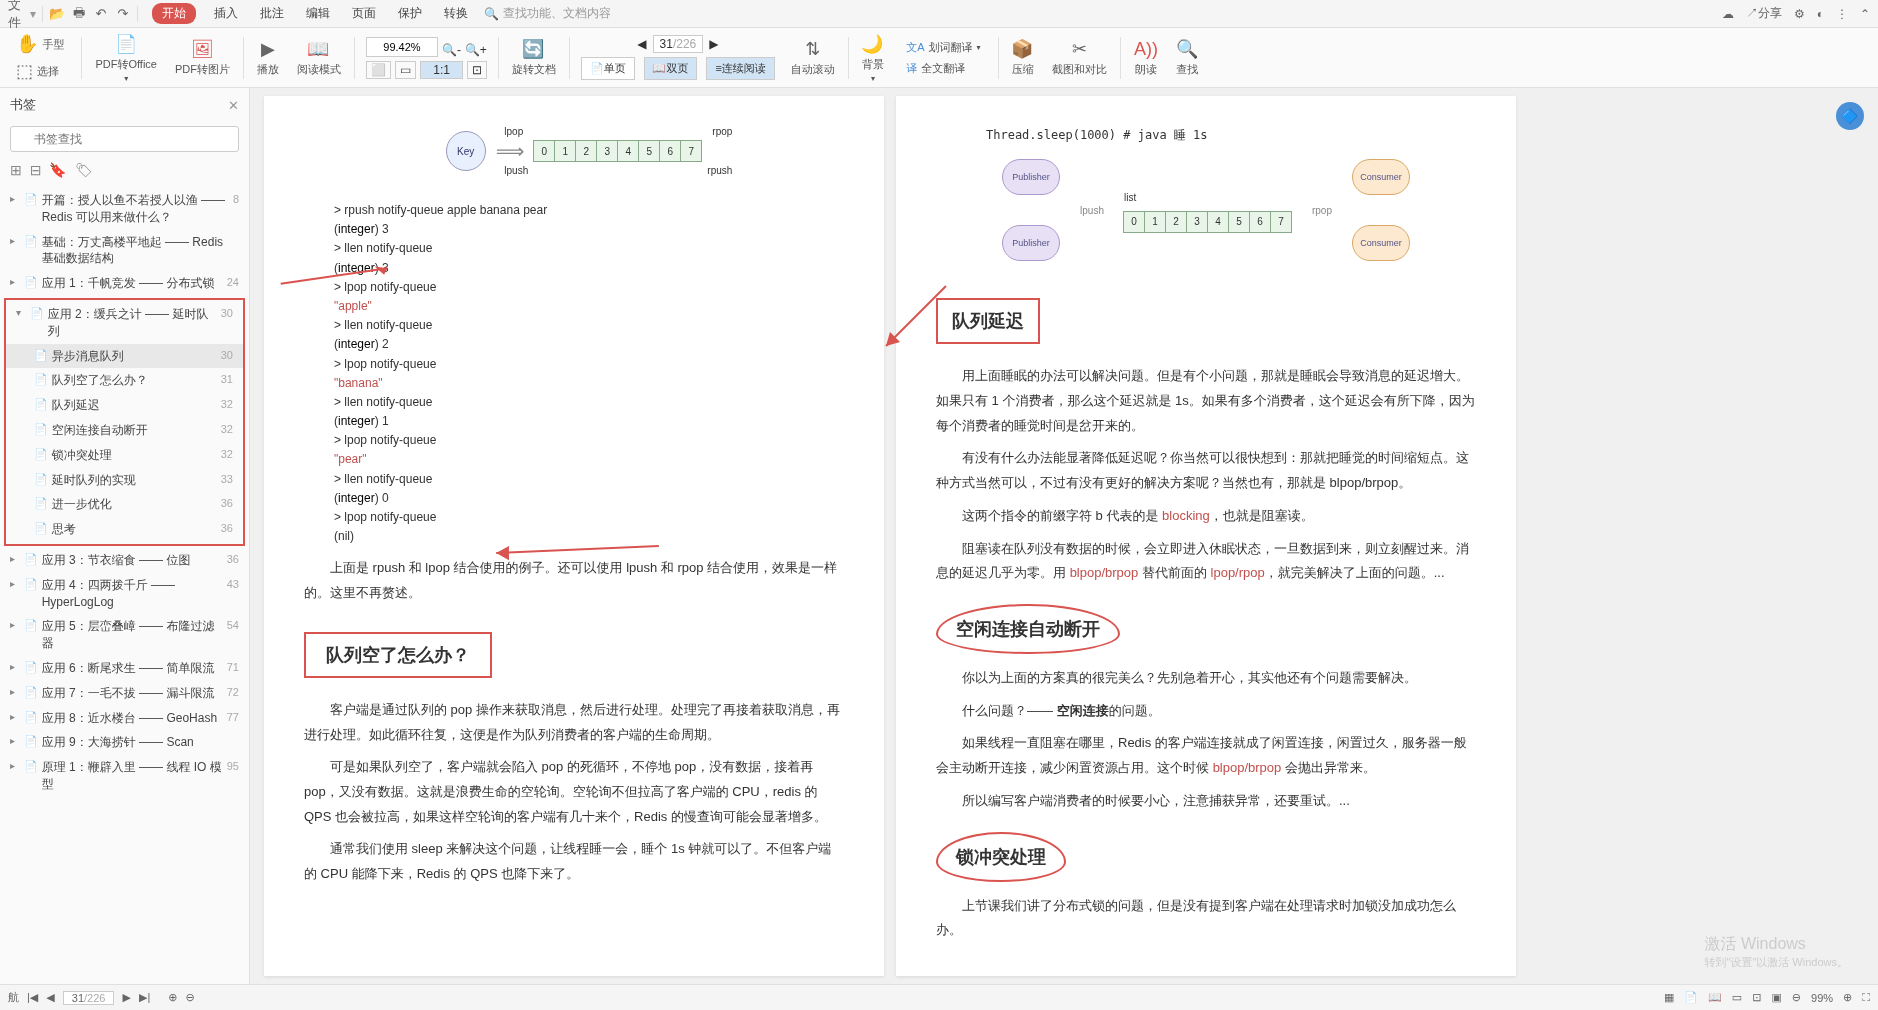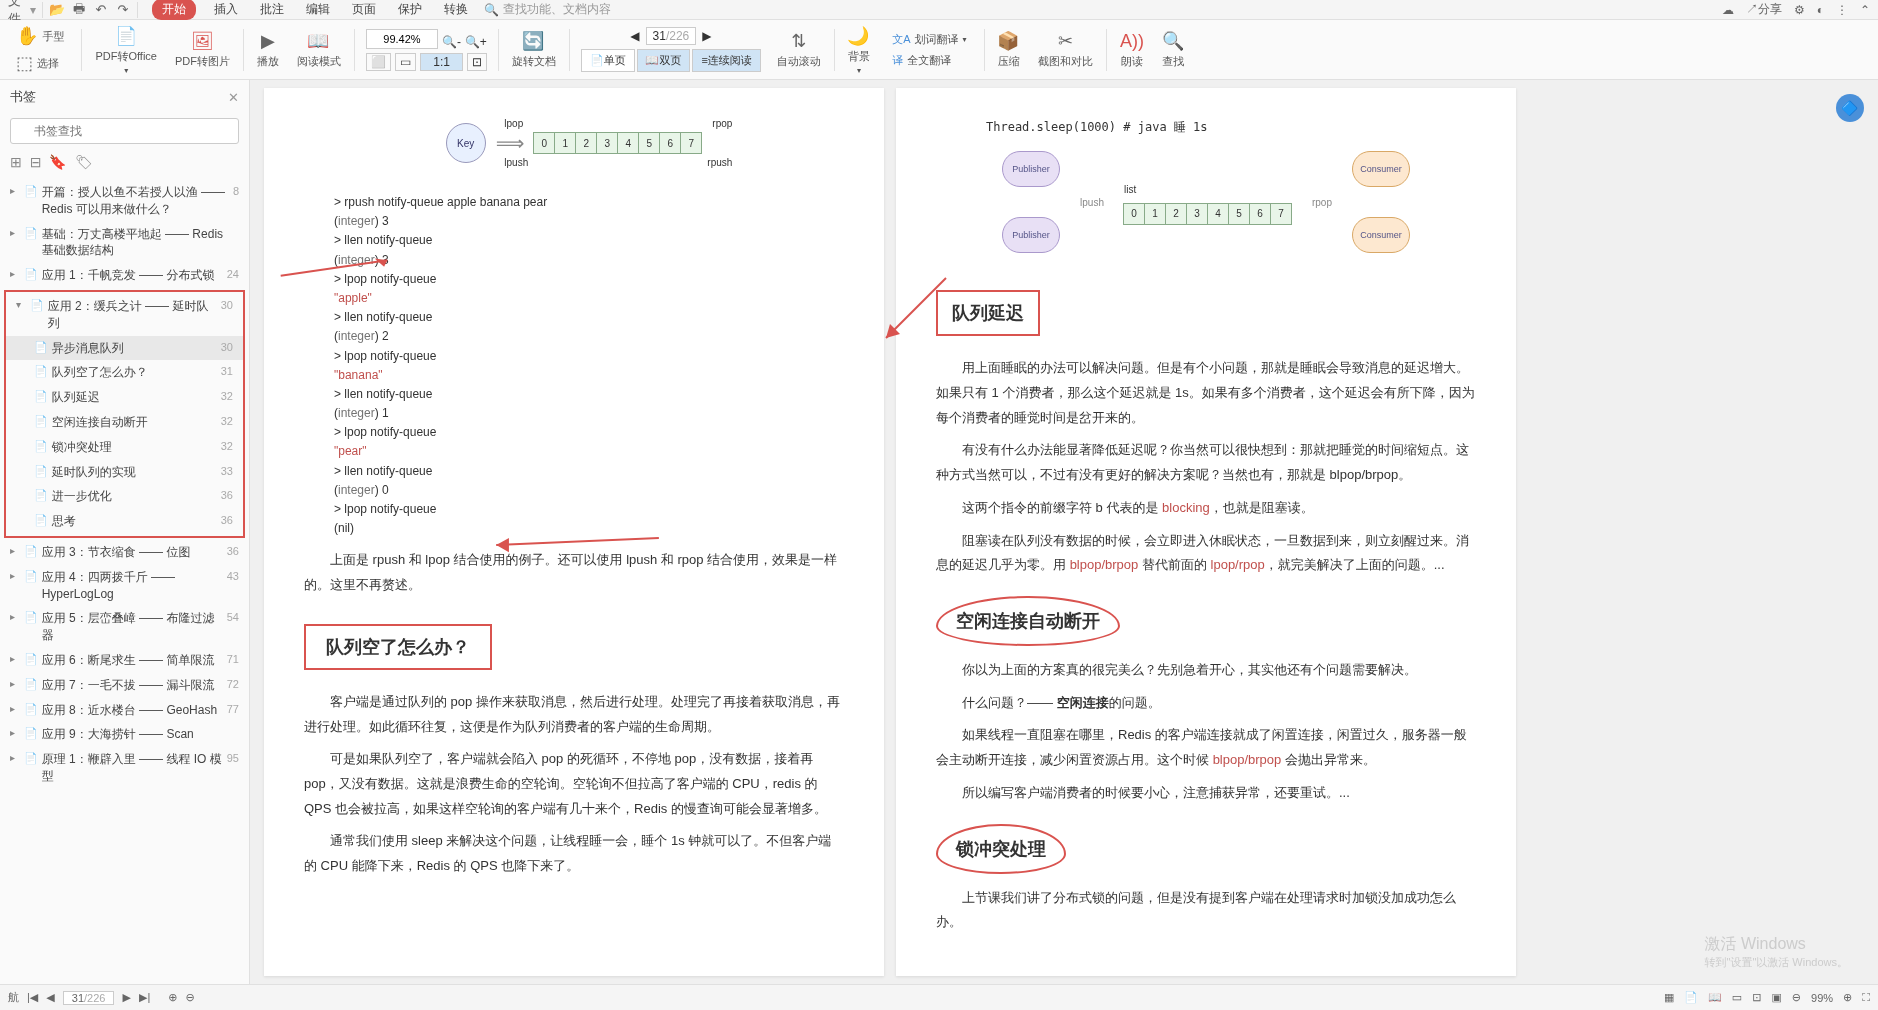--- a/index.html
+++ b/index.html
@@ -1,20 +1,20 @@
 <!DOCTYPE html>
 <html><head>
 <meta charset="utf-8">
 <style>
 *{margin:0;padding:0;box-sizing:border-box;font-family:"Microsoft YaHei","PingFang SC",sans-serif}
 body{background:#fff;font-size:12px;color:#333;overflow:hidden}
 .app{display:flex;flex-direction:column;height:100vh;width:100vw}
 
 
-.titlebar{height:20px;background:#f5f5f5;display:flex;align-items:center;padding:0 8px;border-bottom:1px solid #e0e0e0;gap:6px}
+.titlebar{height:28px;background:#f5f5f5;display:flex;align-items:center;padding:0 8px;border-bottom:1px solid #e0e0e0;gap:6px}
 .titlebar .ico{width:16px;height:16px;display:flex;align-items:center;justify-content:center;color:#666;cursor:pointer;font-size:13px}
 .titlebar .sep{width:1px;height:16px;background:#ddd}
 .menu{display:flex;gap:14px;margin-left:8px}
 .menu-item{cursor:pointer;color:#444;font-size:12px;padding:2px 4px}
 .menu-item.active{background:#d9534f;color:#fff;border-radius:9px;padding:2px 10px}
 .searchbox{display:flex;align-items:center;color:#999;gap:4px;margin-left:6px}
 .titlebar-right{margin-left:auto;display:flex;gap:12px;align-items:center;color:#666}
 
 
 .toolbar{height:60px;background:#fafafa;border-bottom:1px solid #e0e0e0;display:flex;align-items:center;padding:0 4px;gap:2px}
@@ -51,21 +51,21 @@
 .content{flex:1;background:#f0f0f0;display:flex;overflow:auto;position:relative;padding:8px}
 .page{background:#fff;width:620px;min-height:700px;margin:0 6px;padding:20px 40px;font-size:13px;line-height:1.9;color:#333;position:relative;box-shadow:0 1px 3px rgba(0,0,0,.1)}
 .diagram{height:70px;display:flex;align-items:center;justify-content:center;gap:10px;margin-bottom:15px}
 .keycircle{width:40px;height:40px;border-radius:50%;background:#e8f0fe;border:1px solid #99b;display:flex;align-items:center;justify-content:center;font-size:10px;color:#336}
 .arrow-r{font-size:20px;color:#888}
 .cells{display:flex}
 .cell{width:22px;height:22px;border:1px solid #8a8;background:#e8f5e8;display:flex;align-items:center;justify-content:center;font-size:10px;margin-left:-1px}
 .cloud{width:58px;height:36px;border-radius:18px;background:#e8e0f5;border:1px solid #aa99cc;display:flex;align-items:center;justify-content:center;font-size:9px;color:#558}
 .cloud.orange{background:#fde8d0;border-color:#d9a866}
 .code{font-family:Consolas,monospace;font-size:12px;line-height:1.6;margin:10px 0;padding-left:30px}
-.code .int{color:#737373}
+.code .int{color:#000000}
 .code .str{color:#c0504d}
 .para{text-indent:2em;margin:8px 0}
 .h2{font-size:18px;font-weight:bold;margin:18px 0 12px}
 .redbox{border:2px solid #d9534f}
 .redring{display:inline-block;border:2px solid #d9534f;border-radius:50% 50% 50% 50%/60% 60% 40% 40%;padding:6px 18px}
 .red-arrow{position:absolute;color:#d9534f;font-size:40px}
 .ra1{top:150px;left:10px;transform:rotate(-30deg)}
 .ra2{top:380px;left:240px;transform:rotate(45deg)}
 
 
@@ -162,21 +162,21 @@
         <span class="ti">🔄</span>
         <span>旋转文档</span>
       </div>
     <div class="vsep"></div>
     <div style="display:flex;flex-direction:column;gap:4px;padding:0 6px;align-items:center">
       <div style="display:flex;gap:6px;align-items:center">
         <span>◀</span>
         <span style="border:1px solid #ccc;padding:1px 6px;background:#fff"><span>31</span><span style="color:#aaa">/226</span></span>
         <span>▶</span>
       </div>
-      <div style="display:flex;gap:2px">
+      <div style="display:flex;gap:9px">
         <span class="toggle-btn">📄<span>单页</span></span>
         <span class="toggle-btn on">📖<span>双页</span></span>
         <span class="toggle-btn on">≡<span>连续阅读</span></span>
       </div>
     </div>
     <div class="tool-grp">
         <span class="ti">⇅</span>
         <span>自动滚动</span>
       </div>
     <div class="vsep"></div>

